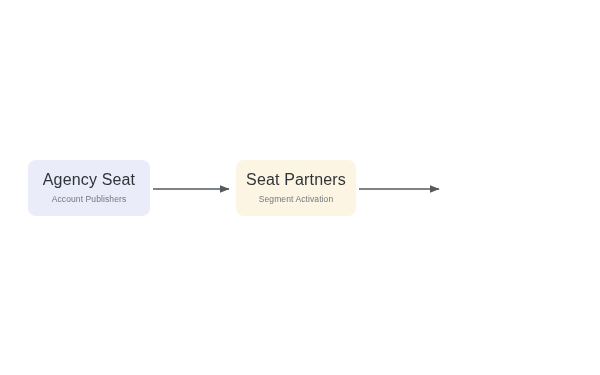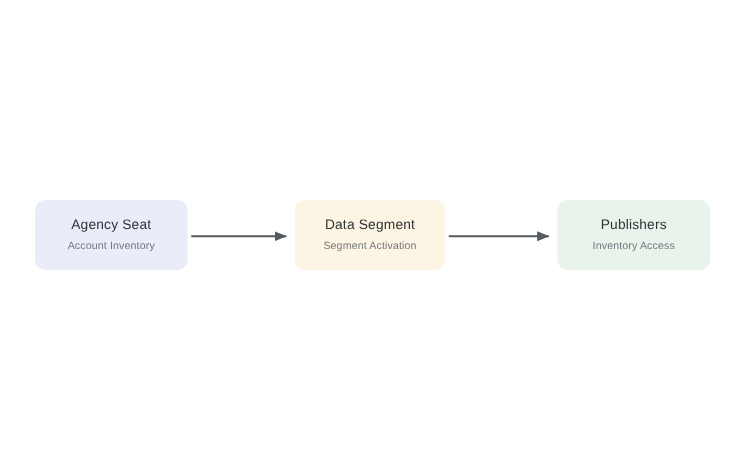--- a/index.html
+++ b/index.html
@@ -23,21 +23,21 @@
     position: absolute;
     box-sizing: border-box;
     border-radius: 8px;
     display: flex;
     flex-direction: column;
     align-items: center;
     justify-content: center;
     text-align: center;
   }
   .node-title {
-    font-size: 11px;
+    font-size: 16px;
     font-weight: 400;
     color: #2f3437;
     line-height: 1.25;
     letter-spacing: 0.15px;
     white-space: nowrap;
   }
   .node-subtitle {
     font-size: 8.5px;
     font-weight: 400;
     color: #73787d;
@@ -65,26 +65,22 @@
       <marker id="arrowhead" markerWidth="7" markerHeight="7" refX="6.2" refY="3" orient="auto" markerUnits="strokeWidth">
         <path d="M0,0.35 L6.6,3 L0,5.65 Z" fill="#555a5e"></path>
       </marker>
     </defs>
     <line x1="153" y1="189" x2="229" y2="189" stroke="#555a5e" stroke-width="1.5" marker-end="url(#arrowhead)"></line>
     <line x1="359" y1="189" x2="439" y2="189" stroke="#555a5e" stroke-width="1.5" marker-end="url(#arrowhead)"></line>
   </svg>
 
   <div class="node" style="left:28px; top:160px; width:122px; height:56px; background:#eaecfa;">
     <div class="node-title">Agency Seat</div>
-    <div class="node-subtitle">Account Inventory</div>
+    <div class="node-subtitle">Account Publishers</div>
   </div>
 
   <div class="node" style="left:236px; top:160px; width:120px; height:56px; background:#fdf5e3;">
-    <div class="node-title">Data Segment</div>
+    <div class="node-title">Seat Partners</div>
     <div class="node-subtitle">Segment Activation</div>
   </div>
 
-  <div class="node" style="left:446px; top:160px; width:122px; height:56px; background:#e8f3ec;">
-    <div class="node-title">Publishers</div>
-    <div class="node-subtitle">Inventory Access</div>
-  </div>
 
 </div>
 
 </body></html>

